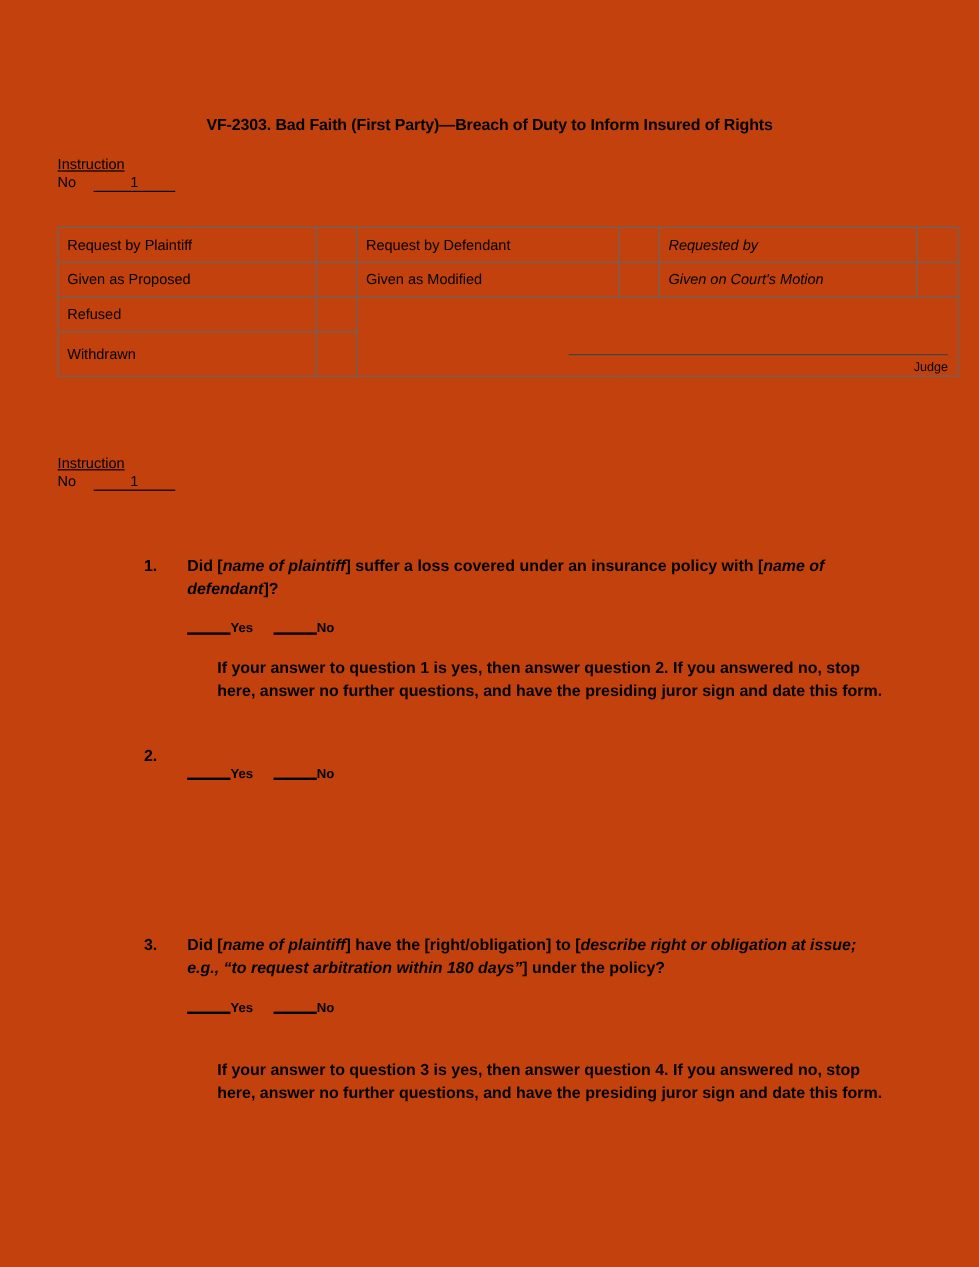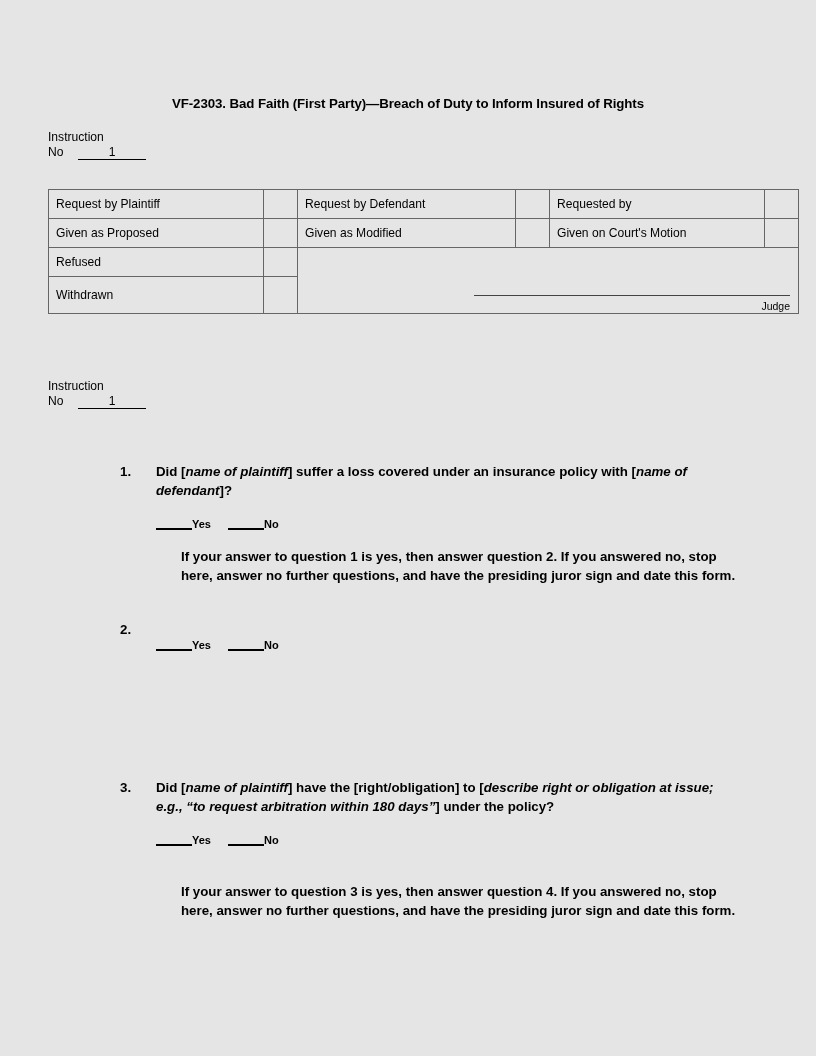--- a/index.html
+++ b/index.html
@@ -13,21 +13,21 @@
     font-family: "Liberation Sans", sans-serif;
     color: #000000;
     position: relative;
     overflow: hidden;
   }
   .page {
     position: absolute;
     left: 0; top: 0;
     width: 816px;
     height: 1056px;
-    background: #e5e5e5;
+    background: #c2410c;
   }
 
   
   .doc-title {
     position: absolute;
     left: 96px;
     top: 96px;
     width: 624px;
     font-size: 13.3px;
     font-weight: bold;
@@ -37,21 +37,21 @@
   }
 
   
   .instr-block {
     position: absolute;
     left: 48px;
     font-size: 12.1px;
     line-height: 15px;
     white-space: nowrap;
   }
-  .instr-block .lbl-1 { display: block; }
+  .instr-block .lbl-1 { display: block; text-decoration: underline; }
   .instr-row {
     display: block;
     white-space: nowrap;
   }
   .instr-row .no-label {
     display: inline-block;
     width: 30px;
   }
   .instr-num {
     display: inline-block;
@@ -82,21 +82,21 @@
     height: 28px;
     font-size: 12.1px;
     line-height: 14px;
   }
   .ruling-table td.chk {
     padding: 0;
   }
   .c-label { width: 207px; }
   .c-chk   { width: 33px; }
   .c-wide  { width: 210px; }
-  .c-last  { width: 207px; }
+  .c-last  { width: 207px; font-style: italic; }
 
   .merged-area {
     position: relative;
     vertical-align: bottom !important;
     padding: 0 !important;
     text-align: center;
   }
   .sig-wrap {
     position: relative;
     height: 100%;

